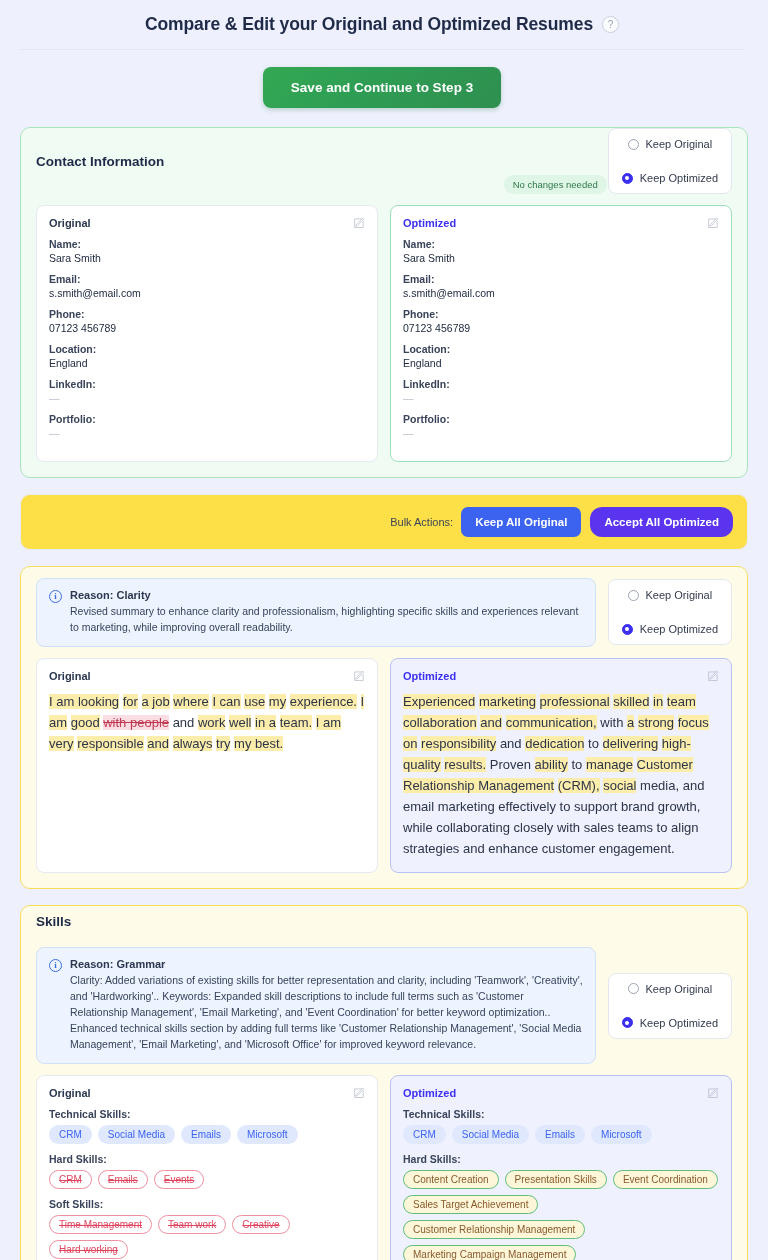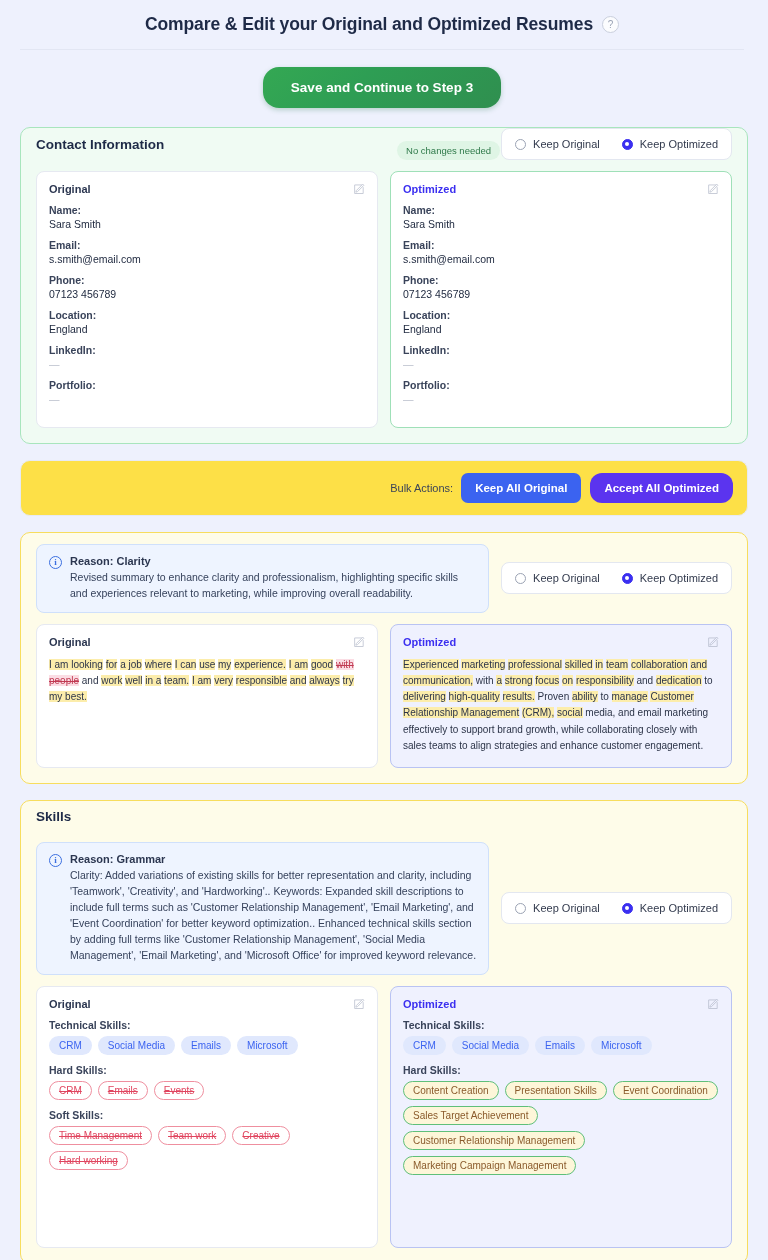--- a/index.html
+++ b/index.html
@@ -45,21 +45,21 @@
   .header-divider {
     margin: 14px 20px 0 20px;
     border-top: 1px solid #e2e6f3;
     height: 0;
   }
   .save-row { text-align: center; padding: 17px 0 19px 0; }
   .save-btn {
     display: inline-block;
     padding: 13px 28px;
     border: none;
-    border-radius: 16px;
+    border-radius: 8px;
     background: linear-gradient(135deg, #34a853 0%, #2e9e54 40%, #2f8f4f 100%);
     color: #fff;
     font-family: "Liberation Sans", sans-serif;
     font-size: 13.5px;
     font-weight: bold;
     cursor: pointer;
     box-shadow: 0 2px 5px rgba(25,110,60,.25);
   }
 
   
@@ -96,20 +96,21 @@
 
   
   .radio-group {
     background: #fff;
     border: 1px solid #e3e7f0;
     border-radius: 8px;
     padding: 9px 13px;
     display: flex;
     align-items: center;
     gap: 22px;
+    flex-direction: column;
   }
   .radio-opt {
     display: flex;
     align-items: center;
     gap: 7px;
     font-size: 11px;
     color: #323a4d;
     cursor: pointer;
     white-space: nowrap;
   }
@@ -229,21 +230,21 @@
     font-family: "Liberation Sans", sans-serif;
     font-size: 11.5px;
     font-weight: bold;
     color: #fff;
     cursor: pointer;
   }
   .bulk-btn.keep   { background: #3b63f0; }
   .bulk-btn.accept { background: #5b34ef; border-radius: 12px; }
 
   
-  .diff-text { font-size: 10px; line-height: 1.62; color: #2c3448; }
+  .diff-text { font-size: 13px; line-height: 1.62; color: #2c3448; }
   .hl  { background: #fcedab; }
   .del { background: #fbdde4; color: #c03a52; text-decoration: line-through; }
 
   
   .skill-group { margin-bottom: 9px; }
   .skill-group-label { font-size: 10.5px; font-weight: bold; color: #39435a; margin-bottom: 5px; }
   .tags { display: flex; flex-wrap: wrap; gap: 6px; }
   .tag { font-size: 10px; padding: 3px 9px; border-radius: 11px; white-space: nowrap; }
   .tag.tech     { background: #e0e8fd; color: #3b63f0; border: 1px solid transparent; }
   .tag.removed  { background: #fff; color: #e0455f; border: 1px solid #ef8f9f; text-decoration: line-through; }

